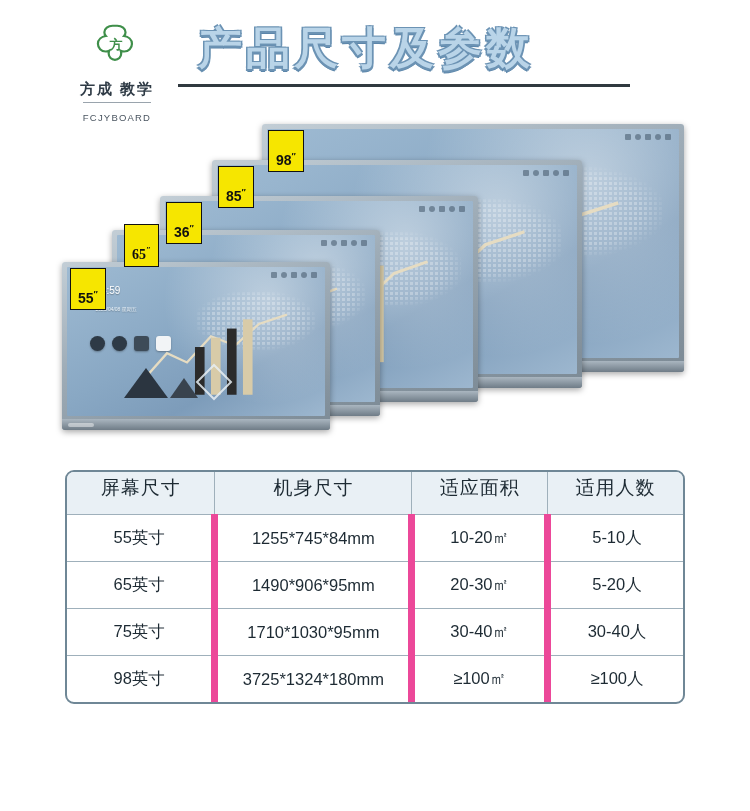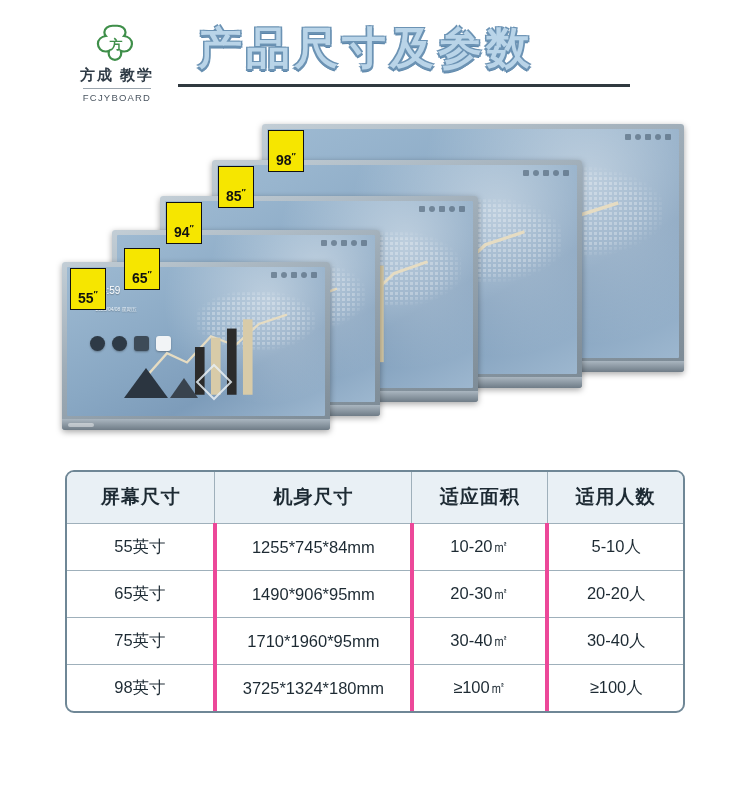--- a/index.html
+++ b/index.html
@@ -24,33 +24,33 @@
     width:110px;
     text-align:center;
   }
   .logo-mark {
     width:44px; height:44px;
     margin:0 auto;
     position:relative;
   }
   .logo-mark svg { display:block; }
   .logo-cn {
-    margin-top:0;
+    margin-top:14px;
     font-size:15px;
     letter-spacing:2px;
     color:#2f3b46;
     font-weight:bold;
   }
   .logo-en {
     margin-top:3px;
     font-size:9.5px;
     letter-spacing:1.2px;
     color:#4a5560;
     border-top:1px solid #9aa4ad;
-    padding-top:3px;
+    padding-top:9px;
     display:inline-block;
   }
   .title-wrap {
     position:absolute;
     left:178px; top:20px;
     right:24px;
   }
   .title {
     font-size:44px;
     font-weight:bold;
@@ -225,34 +225,34 @@
     background:#fff;
   }
   table {
     width:100%;
     border-collapse:collapse;
     table-layout:fixed;
   }
   thead th {
     background:#e9f0f5;
     font-size:19px;
-    font-weight:bold;
+    font-weight:normal;
     color:#1d2a33;
-    padding:12px 0 13px 0;
+    padding:3px 0 13px 0;
     border-right:1px solid #9fb0bb;
     letter-spacing:1px;
   }
   thead th:last-child { border-right:none; }
   tbody td {
     font-size:16.5px;
     color:#1d2a33;
     text-align:center;
     padding:12px 2px;
     border-top:1px solid #9fb0bb;
-    border-right:4px solid #ec4899;
+    border-right:7px solid #ec4899;
     white-space:nowrap;
   }
   tbody td:last-child { border-right:none; }
   col.c1 { width:24%; }
   col.c2 { width:32%; }
   col.c3 { width:22%; }
   col.c4 { width:22%; }
 </style>
 </head>
 <body>
@@ -343,21 +343,21 @@
         <rect x="60" y="52" width="13" height="62" fill="#2b2b2b"></rect>
         <rect x="82" y="38" width="13" height="76" fill="#d8cba8"></rect>
         <rect x="104" y="26" width="13" height="88" fill="#2b2b2b"></rect>
         <rect x="126" y="14" width="13" height="100" fill="#d8cba8"></rect>
         <text x="22" y="104" font-size="34" fill="#d8cba8" font-family="Liberation Serif, serif">€</text>
       </svg>
     </div>
     <div class="chin"></div>
   </div>
   <div class="badge" style="left:166px; top:82px;">
-    <span>94</span><sup>″</sup>
+    <span>36</span><sup>″</sup>
   </div>
 
   <div class="tv" style="left:112px; top:110px; width:268px; height:186px;">
     <div class="screen">
       <div class="statusbar">
         <i></i>
           <i class="round"></i>
           <i></i>
           <i class="round"></i>
           <i></i>
@@ -367,21 +367,21 @@
         <polyline points="5,95 35,60 60,72 90,38 120,50 150,22 185,10" fill="none" stroke="#e6dcc2" stroke-width="3"></polyline>
         <rect x="60" y="52" width="13" height="62" fill="#2b2b2b"></rect>
         <rect x="82" y="38" width="13" height="76" fill="#d8cba8"></rect>
         <rect x="104" y="26" width="13" height="88" fill="#2b2b2b"></rect>
         <rect x="126" y="14" width="13" height="100" fill="#d8cba8"></rect>
         <text x="22" y="104" font-size="34" fill="#d8cba8" font-family="Liberation Serif, serif">€</text>
       </svg>
     </div>
     <div class="chin"></div>
   </div>
-  <div class="badge" style="left:124px; top:128px;">
+  <div class="badge" style="left:124px; top:104px;font-family:Liberation Serif, serif;">
     <span>65</span><sup>″</sup>
   </div>
 
   <div class="tv" style="left:62px; top:142px; width:268px; height:168px;">
     <div class="screen">
       <div class="statusbar">
         <i></i>
           <i class="round"></i>
           <i></i>
           <i class="round"></i>
@@ -436,25 +436,25 @@
       <tr>
         <td>55英寸</td>
         <td>1255*745*84mm</td>
         <td>10-20㎡</td>
         <td>5-10人</td>
       </tr>
       <tr>
         <td>65英寸</td>
         <td>1490*906*95mm</td>
         <td>20-30㎡</td>
-        <td>20-20人</td>
+        <td>5-20人</td>
       </tr>
       <tr>
         <td>75英寸</td>
-        <td>1710*1960*95mm</td>
+        <td>1710*1030*95mm</td>
         <td>30-40㎡</td>
         <td>30-40人</td>
       </tr>
       <tr>
         <td>98英寸</td>
         <td>3725*1324*180mm</td>
         <td>≥100㎡</td>
         <td>≥100人</td>
       </tr>
     </tbody>

